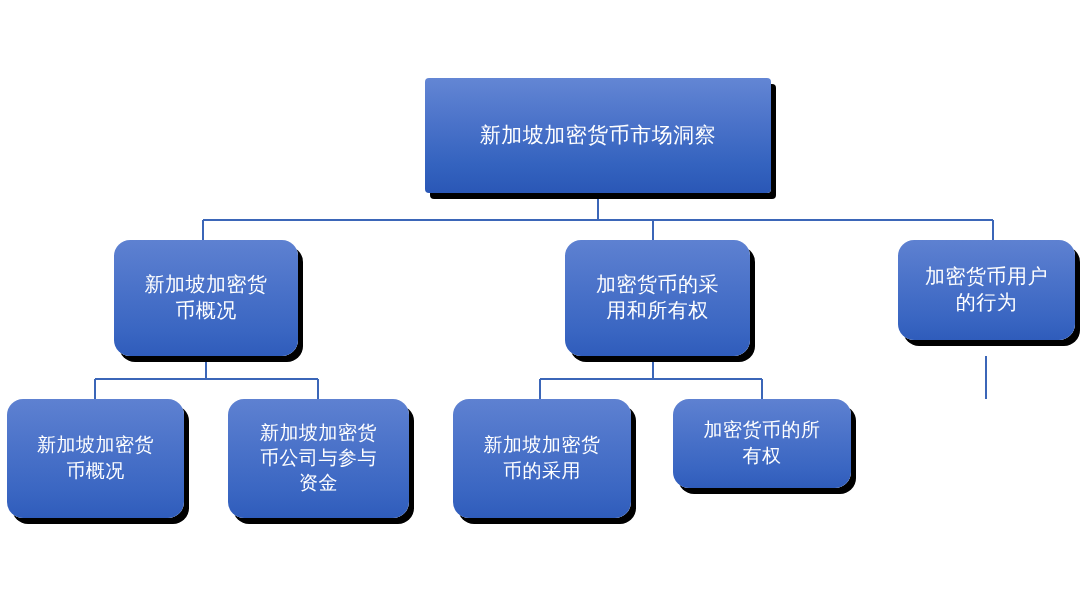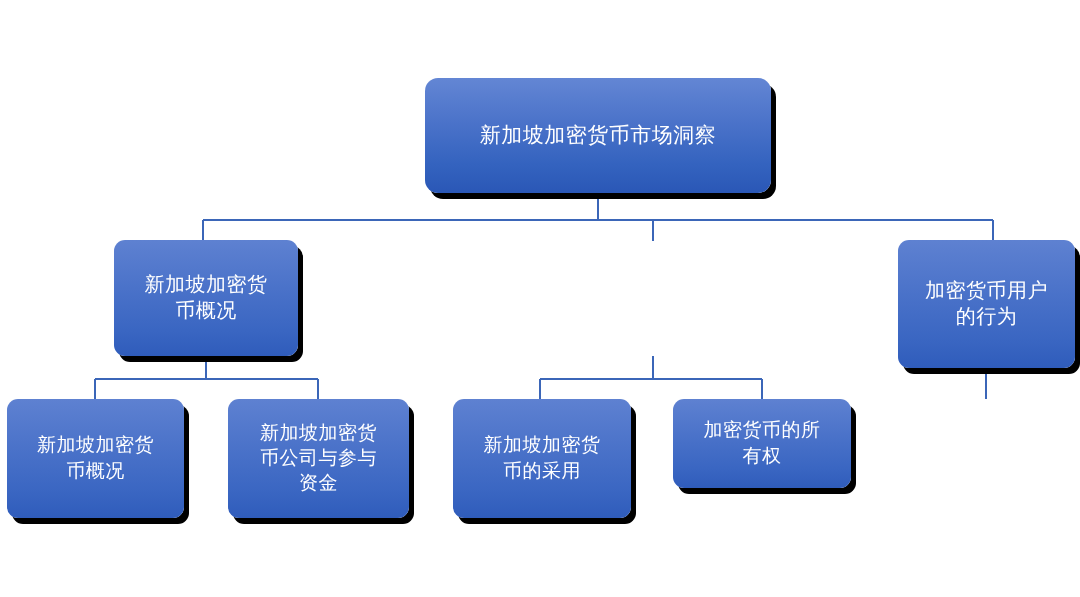--- a/index.html
+++ b/index.html
@@ -19,35 +19,35 @@
     position: absolute;
     left: 0;
     top: 0;
     width: 1080px;
     height: 597px;
     pointer-events: none;
   }
   .node {
     position: absolute;
     box-sizing: border-box;
-    border-radius: 11px;
+    border-radius: 16px;
     background: linear-gradient(180deg, #5e81d1 0%, #4a72c9 42%, #3a66c2 78%, #2f5cbb 100%);
     box-shadow: 5px 6px 0 0 #000000;
     display: flex;
     align-items: center;
     justify-content: center;
     text-align: center;
     color: #ffffff;
     line-height: 1.32;
     letter-spacing: 0.5px;
     padding: 4px 10px;
     text-rendering: geometricPrecision;
   }
   .node-root {
-    border-radius: 13px;
+    border-radius: 4px;
     background: linear-gradient(180deg, #6386d4 0%, #4a72c9 40%, #3463bf 75%, #2a57b6 100%);
     padding-left: 10px;
   }
   .node-label {
     display: block;
     width: 100%;
     white-space: pre-line;
   }
   .size-root { font-size: 21px; }
   .size-l2   { font-size: 20px; }
@@ -83,22 +83,26 @@
 
   <div class="node node-root size-root" style="left:425px; top:78px; width:346px; height:115px;">
     <span class="node-label">新加坡加密货币市场洞察</span>
   </div>
 
   <div class="node size-l2" style="left:114px; top:240px; width:184px; height:116px;">
     <span class="node-label">新加坡加密货
 币概况</span>
   </div>
 
+  <div class="node size-l2" style="left:565px; top:240px; width:185px; height:116px;">
+    <span class="node-label">加密货币的采
+用和所有权</span>
+  </div>
 
-  <div class="node size-l2" style="left:898px; top:240px; width:177px; height:128px;font-family:Liberation Serif, serif;">
+  <div class="node size-l2" style="left:898px; top:240px; width:177px; height:100px;font-family:Liberation Serif, serif;">
     <span class="node-label">加密货币用户
 的行为</span>
   </div>
 
   <div class="node size-l3" style="left:7px; top:399px; width:177px; height:119px;">
     <span class="node-label">新加坡加密货
 币概况</span>
   </div>
 
   <div class="node size-l3" style="left:228px; top:399px; width:181px; height:119px;">

